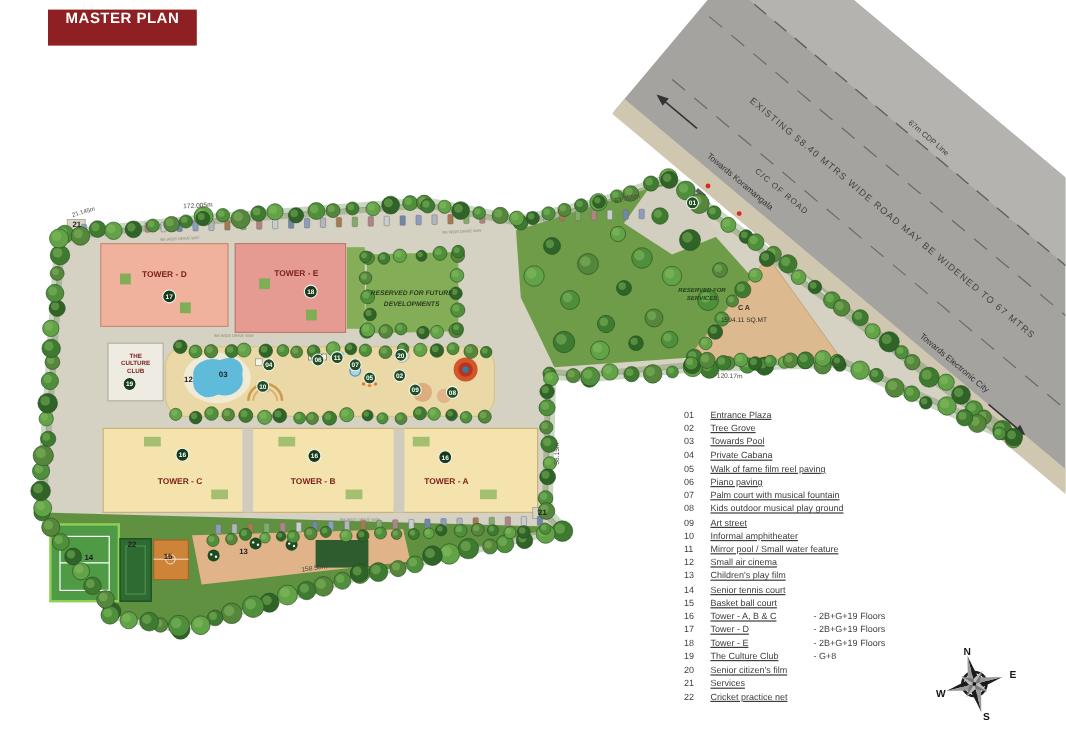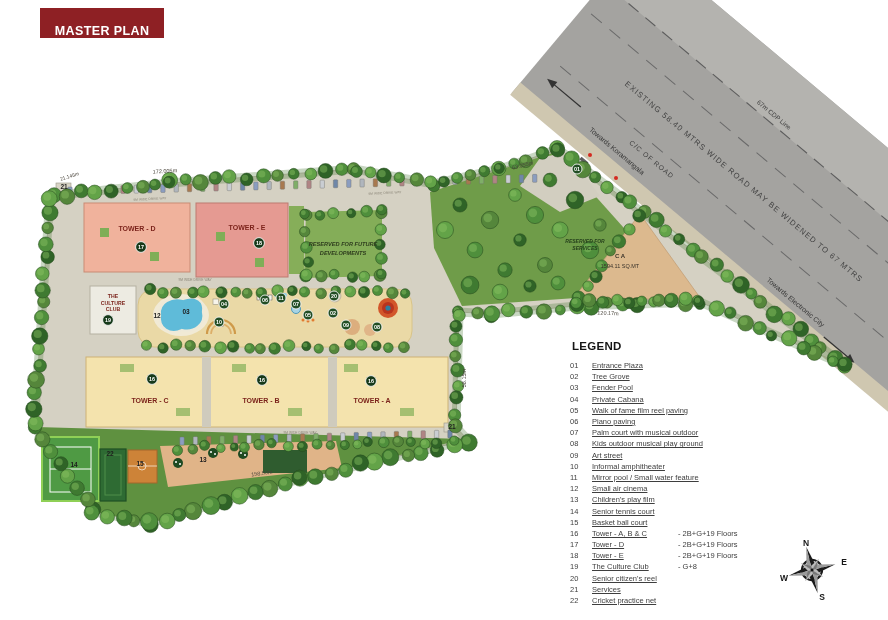--- a/index.html
+++ b/index.html
@@ -1,19 +1,19 @@
 <!DOCTYPE html>
 <html><head>
 <meta charset="utf-8">
 <style>
   html,body{margin:0;padding:0;background:#fff;}
   .page{position:relative;width:888px;height:620px;background:#ffffff;overflow:hidden;
         font-family:"Liberation Sans",sans-serif;}
   .title-box{position:absolute;left:40px;top:8px;width:124px;height:30px;background:#8e2024;
-             display:flex;align-items:flex-end;justify-content:center;}
+             display:flex;align-items:flex-start;justify-content:center;}
   .title-box span{color:#ffffff;font-weight:bold;font-size:12.5px;letter-spacing:.4px;}
   svg{position:absolute;left:0;top:0;font-family:"Liberation Sans",sans-serif;}
   .legend{position:absolute;left:570px;top:340px;width:300px;}
   .legend h3{margin:0 0 8px 2px;font-size:11.5px;color:#151515;letter-spacing:.3px;}
   .legend-row{display:flex;height:11.2px;align-items:center;font-size:7.5px;color:#3e3e3e;}
   .legend-row .num{width:22px;flex:none;}
   .legend-row .nm{width:86px;flex:none;white-space:nowrap;text-decoration:underline;}
   .legend-row .sfx{white-space:nowrap;}
 </style>
 </head>
@@ -823,55 +823,54 @@
       <text x="822" y="600" text-anchor="middle" font-size="8.5" font-weight="bold" fill="#161616">S</text>
       <text x="784" y="581" text-anchor="middle" font-size="8.5" font-weight="bold" fill="#161616">W</text>
     </g>
   </svg>
 
   <div class="title-box">
     <span>MASTER PLAN</span>
   </div>
 
   <div class="legend">
-    <h3>LEGEND</h3>
     <div id="legend-items">
         <div class="legend-row">
           <span class="num">01</span>
           <span class="nm">Entrance Plaza</span>
           <span class="sfx"></span>
         </div>
         <div class="legend-row">
           <span class="num">02</span>
           <span class="nm">Tree Grove</span>
           <span class="sfx"></span>
         </div>
         <div class="legend-row">
           <span class="num">03</span>
-          <span class="nm">Fender Pool</span>
+          <span class="nm">Towards Pool</span>
           <span class="sfx"></span>
         </div>
         <div class="legend-row">
           <span class="num">04</span>
           <span class="nm">Private Cabana</span>
           <span class="sfx"></span>
         </div>
         <div class="legend-row">
           <span class="num">05</span>
           <span class="nm">Walk of fame film reel paving</span>
           <span class="sfx"></span>
         </div>
         <div class="legend-row">
           <span class="num">06</span>
           <span class="nm">Piano paving</span>
           <span class="sfx"></span>
         </div>
         <div class="legend-row">
           <span class="num">07</span>
-          <span class="nm">Palm court with musical outdoor</span>
+          <span class="nm">Palm court with musical fountain</span>
           <span class="sfx"></span>
         </div>
         <div class="legend-row">
           <span class="num">08</span>
           <span class="nm">Kids outdoor musical play ground</span>
           <span class="sfx"></span>
         </div>
         <div class="legend-row">
           <span class="num">09</span>
           <span class="nm">Art street</span>
@@ -922,21 +921,21 @@
           <span class="nm">Tower - E</span>
           <span class="sfx">- 2B+G+19 Floors</span>
         </div>
         <div class="legend-row">
           <span class="num">19</span>
           <span class="nm">The Culture Club</span>
           <span class="sfx">- G+8</span>
         </div>
         <div class="legend-row">
           <span class="num">20</span>
-          <span class="nm">Senior citizen's reel</span>
+          <span class="nm">Senior citizen's film</span>
           <span class="sfx"></span>
         </div>
         <div class="legend-row">
           <span class="num">21</span>
           <span class="nm">Services</span>
           <span class="sfx"></span>
         </div>
         <div class="legend-row">
           <span class="num">22</span>
           <span class="nm">Cricket practice net</span>

